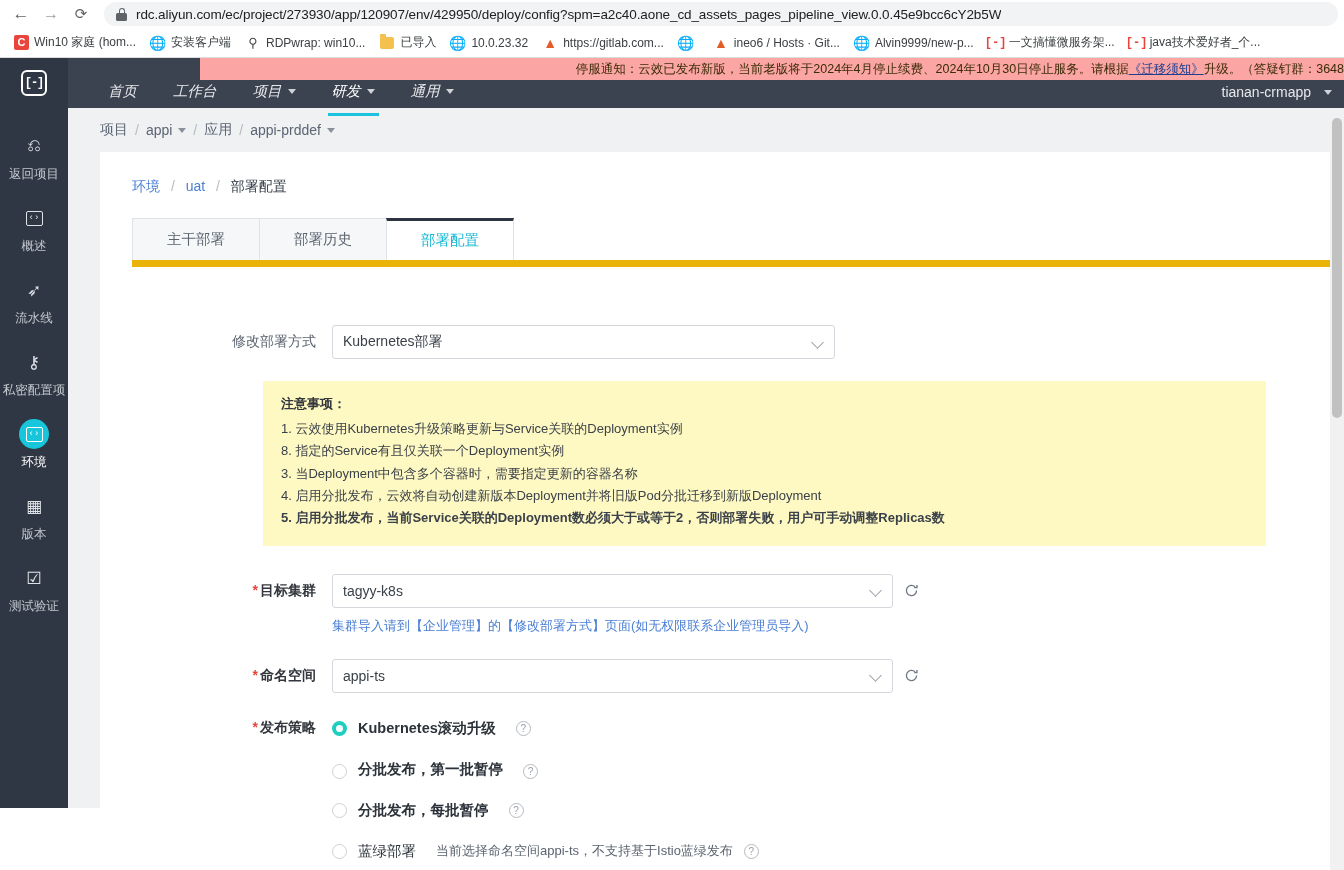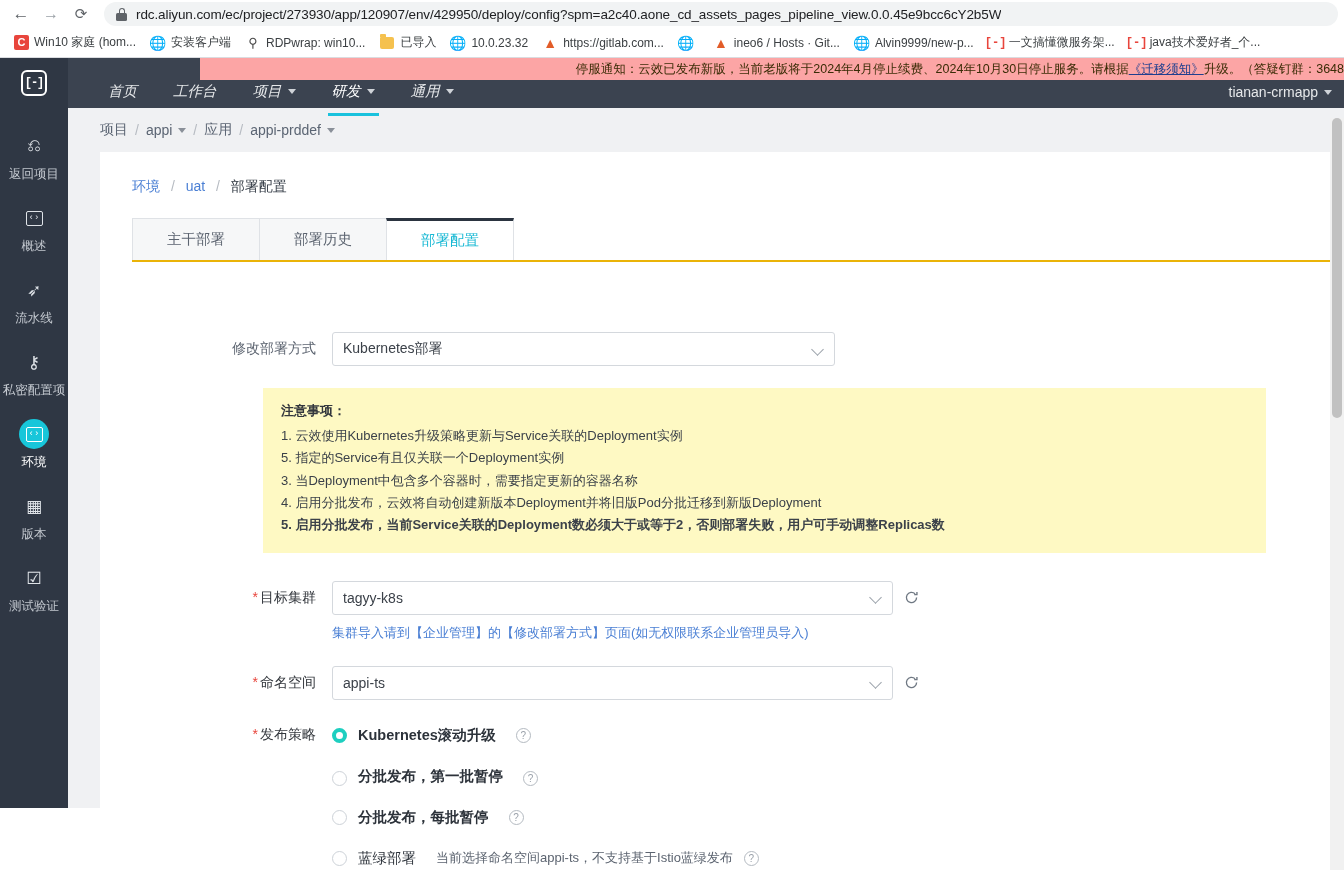--- a/index.html
+++ b/index.html
@@ -58,21 +58,21 @@
   .topnav-item.active { color:#ffffff; }
   .topnav-item.active:after { content:""; position:absolute; left:14px; right:14px; bottom:-8px;
                               height:3px; background:#1ac2dd; }
   .caret { width:0; height:0; border-left:4px solid transparent; border-right:4px solid transparent;
            border-top:5px solid #cfd3d8; display:inline-block; }
   .notice-bar { position:absolute; left:200px; right:0; top:0; height:22px; background:#fca5a5;
                 display:flex; align-items:center; justify-content:flex-end; padding-right:0;
                 overflow:hidden; }
   .notice-text { font-size:12.5px; color:#3a2c06; white-space:nowrap; }
   .notice-text a { color:#1f3f8f; text-decoration:underline; }
-  .user-area { position:absolute; right:12px; top:26px; display:flex; align-items:center; gap:6px;
+  .user-area { position:absolute; right:12px; top:26px; display:flex; align-items:center; gap:13px;
                color:#e6e8ea; font-size:14px; }
 
   
   .app-body { display:flex; height:700px; }
   .side-rail { width:68px; background:#2f3744; flex:0 0 auto; padding-top:14px; }
   .rail-item { display:flex; flex-direction:column; align-items:center; gap:5px;
                padding:9px 0 11px; color:#c3c8cf; cursor:pointer; }
   .rail-ico { width:30px; height:30px; display:flex; align-items:center; justify-content:center;
               font-size:17px; color:#dfe3e8; }
   .rail-item.active .rail-ico { background:#17c6da; border-radius:50%; color:#ffffff; }
@@ -88,33 +88,33 @@
   .crumb-bar .sep { color:#b6bbc2; }
   .crumb-bar .item { color:#5b6573; display:flex; align-items:center; gap:6px; }
   .crumb-bar .caret2 { width:0; height:0; border-left:4px solid transparent;
                        border-right:4px solid transparent; border-top:5px solid #8a9099; }
 
   .page-card { background:#ffffff; margin-left:32px; min-height:656px; }
   .inner-crumb { padding:26px 0 0 32px; font-size:14px; color:#333b45; }
   .inner-crumb a { color:#4a7fd4; text-decoration:none; }
   .inner-crumb .sep { color:#b6bbc2; margin:0 7px; }
 
-  .tabs { display:flex; margin:22px 0 16px 32px; border-bottom:2px solid #eab308; }
+  .tabs { display:flex; margin:22px 0 4px 32px; border-bottom:7px solid #eab308; }
   .tab { padding:0 34px; height:42px; display:flex; align-items:center; font-size:14.5px;
          color:#5c6470; background:#f6f7f8; border:1px solid #dfe2e6; border-bottom:none;
          margin-right:-1px; cursor:pointer; }
   .tab.active { background:#ffffff; color:#17b8d4; border-top:3px solid #2b3440;
                 position:relative; top:0; }
 
   
   .form-wrap { padding:54px 0 0 0; }
   .form-row { display:flex; align-items:center; margin-bottom:0; }
   .form-label { width:232px; text-align:right; padding-right:16px; font-size:14px;
                 color:#5c6470; flex:0 0 auto; }
-  .form-label.req { color:#33373d; font-weight:normal; }
+  .form-label.req { color:#33373d; font-weight:bold; }
   .req-star { color:#e8453c; margin-right:2px; }
   .select-box { height:34px; border:1px solid #d4d8dd; border-radius:3px; background:#fff;
                 display:flex; align-items:center; padding:0 10px; font-size:14px; color:#3b4149;
                 justify-content:space-between; }
   .sel-caret { width:0; height:0; border-left:5px solid transparent;
                border-right:5px solid transparent; border-top:6px solid #8c939c; }
   .sel-caret.thin { border:none; width:11px; height:11px; position:relative; }
   .sel-caret.thin:after { content:""; position:absolute; left:0; top:1px; width:8px; height:8px;
                           border-left:1.5px solid #9aa1aa; border-bottom:1.5px solid #9aa1aa;
                           transform:rotate(-45deg); }
@@ -329,21 +329,21 @@
           <div class="select-box" style="width:503px;">
             <span>Kubernetes部署</span>
             <i class="sel-caret thin"></i>
           </div>
         </div>
 
         <div class="notice-box">
           <div class="nb-title">注意事项：</div>
           <ol>
             <li>1. 云效使用Kubernetes升级策略更新与Service关联的Deployment实例</li>
-            <li>5. 指定的Service有且仅关联一个Deployment实例</li>
+            <li>8. 指定的Service有且仅关联一个Deployment实例</li>
             <li>3. 当Deployment中包含多个容器时，需要指定更新的容器名称</li>
             <li>4. 启用分批发布，云效将自动创建新版本Deployment并将旧版Pod分批迁移到新版Deployment</li>
             <li class="bold">5. 启用分批发布，当前Service关联的Deployment数必须大于或等于2，否则部署失败，用户可手动调整Replicas数</li>
           </ol>
         </div>
 
         <div class="form-row" style="margin-top:28px; align-items:flex-start;">
           <div class="form-label req" style="padding-top:8px;">
             <span class="req-star">*</span><span>目标集群</span>
           </div>

